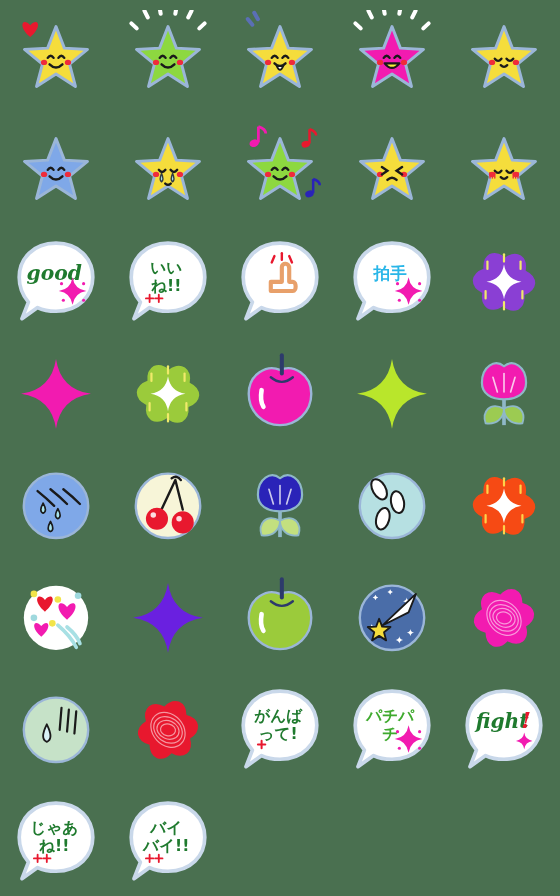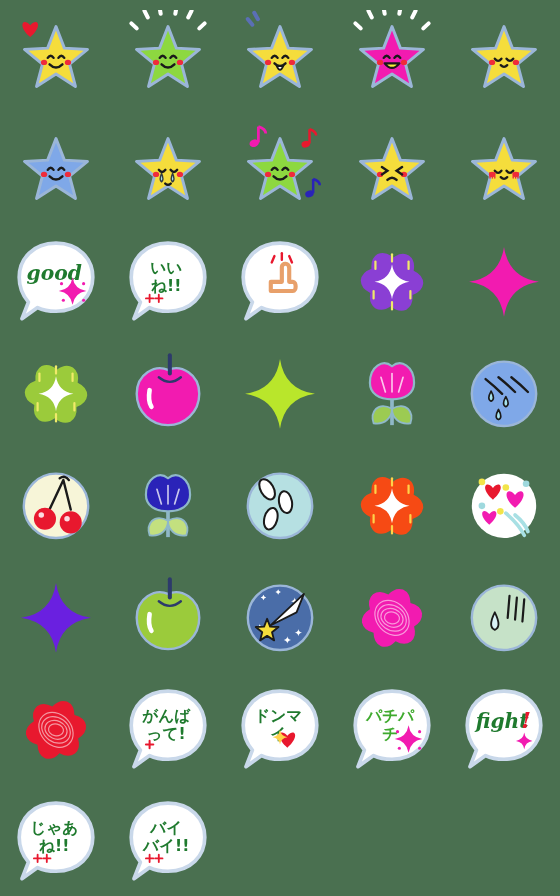--- a/index.html
+++ b/index.html
@@ -226,20 +226,33 @@
       <svg viewBox="0 0 100 100" class="art">
         <g>
           <path d="M50,10 C75,10 90,27 90,47 C90,67 75,84 50,84 C42,84 35,82.5 30,80 L13,92 L20,74 C14,67 10,58 10,47 C10,27 25,10 50,10 Z" fill="#ffffff" stroke="#c9d8ea" stroke-width="4" stroke-linejoin="round"></path>
           <path d="M40,62 L40,52 L52,52 L52,36 C52,31 60,31 60,37 L60,52 L64,52 C68,52 68,62 64,62 Z" fill="none" stroke="#e8a06a" stroke-width="4.5" stroke-linejoin="round" stroke-linecap="round"></path>
           <line x1="44" y1="24" x2="41" y2="31" stroke="#e8182e" stroke-width="2.6" stroke-linecap="round"></line>
           <line x1="52" y1="21" x2="52" y2="28" stroke="#e8182e" stroke-width="2.6" stroke-linecap="round"></line>
           <line x1="60" y1="24" x2="63" y2="31" stroke="#e8182e" stroke-width="2.6" stroke-linecap="round"></line>
         </g>
       </svg>
     </div>
+    <div class="cell" title="Speech bubble reading Applause">
+      <svg viewBox="0 0 100 100" class="art">
+        <g>
+          <path d="M50,10 C75,10 90,27 90,47 C90,67 75,84 50,84 C42,84 35,82.5 30,80 L13,92 L20,74 C14,67 10,58 10,47 C10,27 25,10 50,10 Z" fill="#ffffff" stroke="#c9d8ea" stroke-width="4" stroke-linejoin="round"></path>
+          <text x="48" y="44" class="bubtext" font-size="18" fill="#29b6e8">拍手</text>
+          <path d="M68,47 Q70.025,59.975 83,62 Q70.025,64.025 68,77 Q65.975,64.025 53,62 Q65.975,59.975 68,47 Z" fill="#f21bb0"></path>
+          <circle cx="56" cy="54" r="1.7" fill="#f21bb0"></circle>
+          <circle cx="80" cy="54" r="1.7" fill="#f21bb0"></circle>
+          <circle cx="58" cy="72" r="1.7" fill="#f21bb0"></circle>
+          <circle cx="80" cy="72" r="1.7" fill="#f21bb0"></circle>
+        </g>
+      </svg>
+    </div>
     <div class="cell" title="Purple blob with white sparkle">
       <svg viewBox="0 0 100 100" class="art">
         <g>
           <path d="M68.37,23.39 Q75.65,28.66 73.57,39.84 Q83.88,44.61 83.96,53.60 Q83.04,62.55 72.32,66.33 Q73.34,77.65 65.59,82.21 Q57.39,85.88 48.75,78.49 Q39.45,85.04 31.63,80.61 Q24.35,75.34 26.43,64.16 Q16.12,59.39 16.04,50.40 Q16.96,41.45 27.68,37.67 Q26.66,26.35 34.41,21.79 Q42.61,18.12 51.25,25.51 Q60.55,18.96 68.37,23.39Z" fill="#8a3fd4"></path>
           <path d="M50,33 Q52.475,49.525 69,52 Q52.475,54.475 50,71 Q47.525,54.475 31,52 Q47.525,49.525 50,33 Z" fill="#ffffff"></path>
           <path d="M32,30 L32,38" stroke="#f0ea6a" stroke-width="2.4" stroke-linecap="round"></path>
           <path d="M68,30 L68,38" stroke="#f0ea6a" stroke-width="2.4" stroke-linecap="round"></path>
           <path d="M30,62 L30,70" stroke="#f0ea6a" stroke-width="2.4" stroke-linecap="round"></path>
           <path d="M70,62 L70,70" stroke="#f0ea6a" stroke-width="2.4" stroke-linecap="round"></path>
           <path d="M50,22 L50,30" stroke="#f0ea6a" stroke-width="2.4" stroke-linecap="round"></path>
@@ -441,31 +454,20 @@
       <svg viewBox="0 0 100 100" class="art">
         <g>
           <path d="M50,10 C75,10 90,27 90,47 C90,67 75,84 50,84 C42,84 35,82.5 30,80 L13,92 L20,74 C14,67 10,58 10,47 C10,27 25,10 50,10 Z" fill="#ffffff" stroke="#c9d8ea" stroke-width="4" stroke-linejoin="round"></path>
           <text x="48" y="37" class="bubtext" font-size="17" fill="#1f7a2e">がんば</text>
           <text x="48" y="57" class="bubtext" font-size="17" fill="#1f7a2e">って!</text>
           <line x1="30" y1="64" x2="30" y2="72" stroke="#e8182e" stroke-width="2.2" stroke-linecap="round"></line>
           <line x1="26" y1="68" x2="34" y2="68" stroke="#e8182e" stroke-width="2.2" stroke-linecap="round"></line>
         </g>
       </svg>
     </div>
-    <div class="cell" title="Speech bubble reading Never mind">
-      <svg viewBox="0 0 100 100" class="art">
-        <g>
-          <path d="M50,10 C75,10 90,27 90,47 C90,67 75,84 50,84 C42,84 35,82.5 30,80 L13,92 L20,74 C14,67 10,58 10,47 C10,27 25,10 50,10 Z" fill="#ffffff" stroke="#c9d8ea" stroke-width="4" stroke-linejoin="round"></path>
-          <text x="48" y="37" class="bubtext" font-size="17" fill="#1f7a2e">ドンマ</text>
-          <text x="48" y="57" class="bubtext" font-size="17" fill="#1f7a2e">イ</text>
-          <path d="M58,71.35 C43.7,59.25 50.08,49.35 58,58.48 C65.92,49.35 72.3,59.25 58,71.35 Z" fill="#e8182e"></path>
-          <path d="M50,52 Q51.08,58.92 58,60 Q51.08,61.08 50,68 Q48.92,61.08 42,60 Q48.92,58.92 50,52 Z" fill="#ffd24a"></path>
-        </g>
-      </svg>
-    </div>
     <div class="cell" title="Speech bubble reading Clap clap">
       <svg viewBox="0 0 100 100" class="art">
         <g>
           <path d="M50,10 C75,10 90,27 90,47 C90,67 75,84 50,84 C42,84 35,82.5 30,80 L13,92 L20,74 C14,67 10,58 10,47 C10,27 25,10 50,10 Z" fill="#ffffff" stroke="#c9d8ea" stroke-width="4" stroke-linejoin="round"></path>
           <text x="48" y="37" class="bubtext" font-size="17" fill="#3faa2e">パチパ</text>
           <text x="48" y="57" class="bubtext" font-size="17" fill="#3faa2e">チ</text>
           <path d="M68,47 Q70.025,59.975 83,62 Q70.025,64.025 68,77 Q65.975,64.025 53,62 Q65.975,59.975 68,47 Z" fill="#f21bb0"></path>
           <circle cx="56" cy="54" r="1.7" fill="#f21bb0"></circle>
           <circle cx="80" cy="54" r="1.7" fill="#f21bb0"></circle>
           <circle cx="58" cy="72" r="1.7" fill="#f21bb0"></circle>

